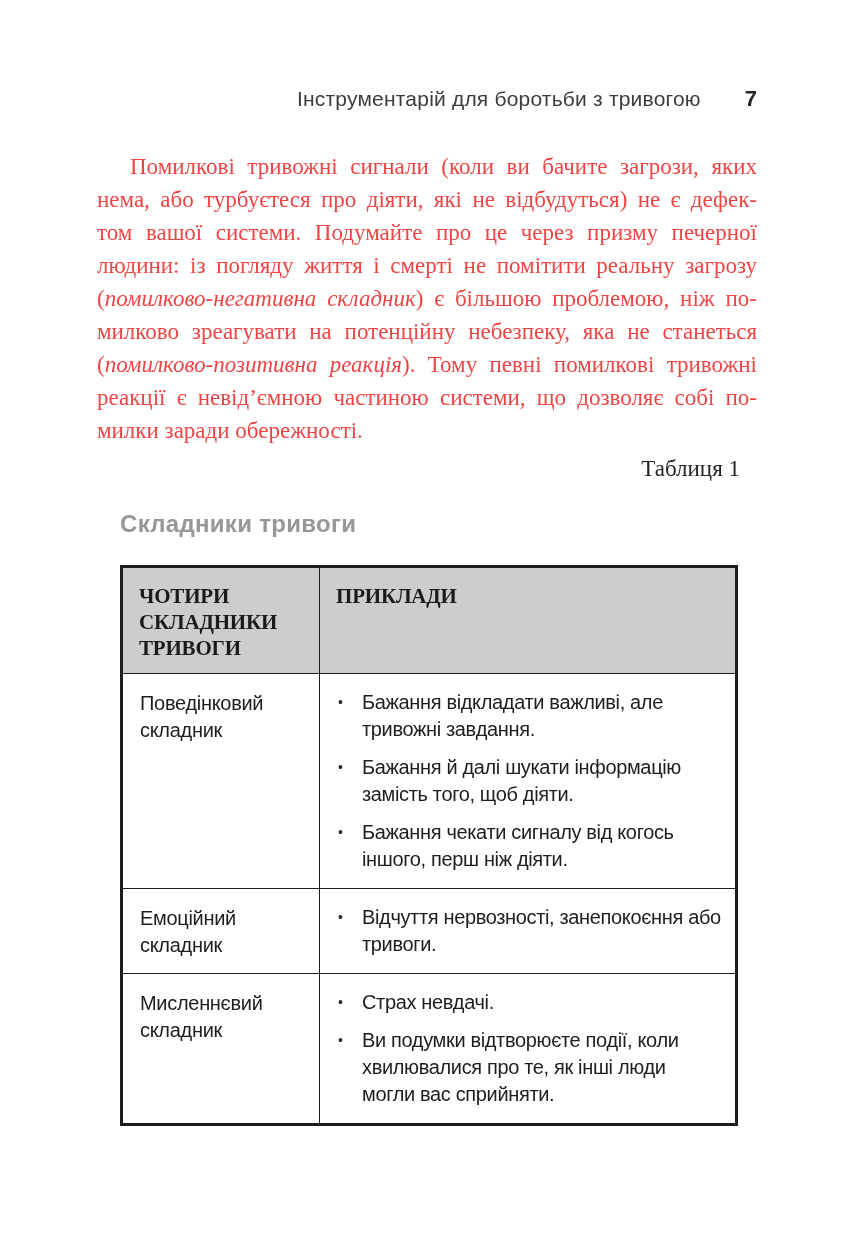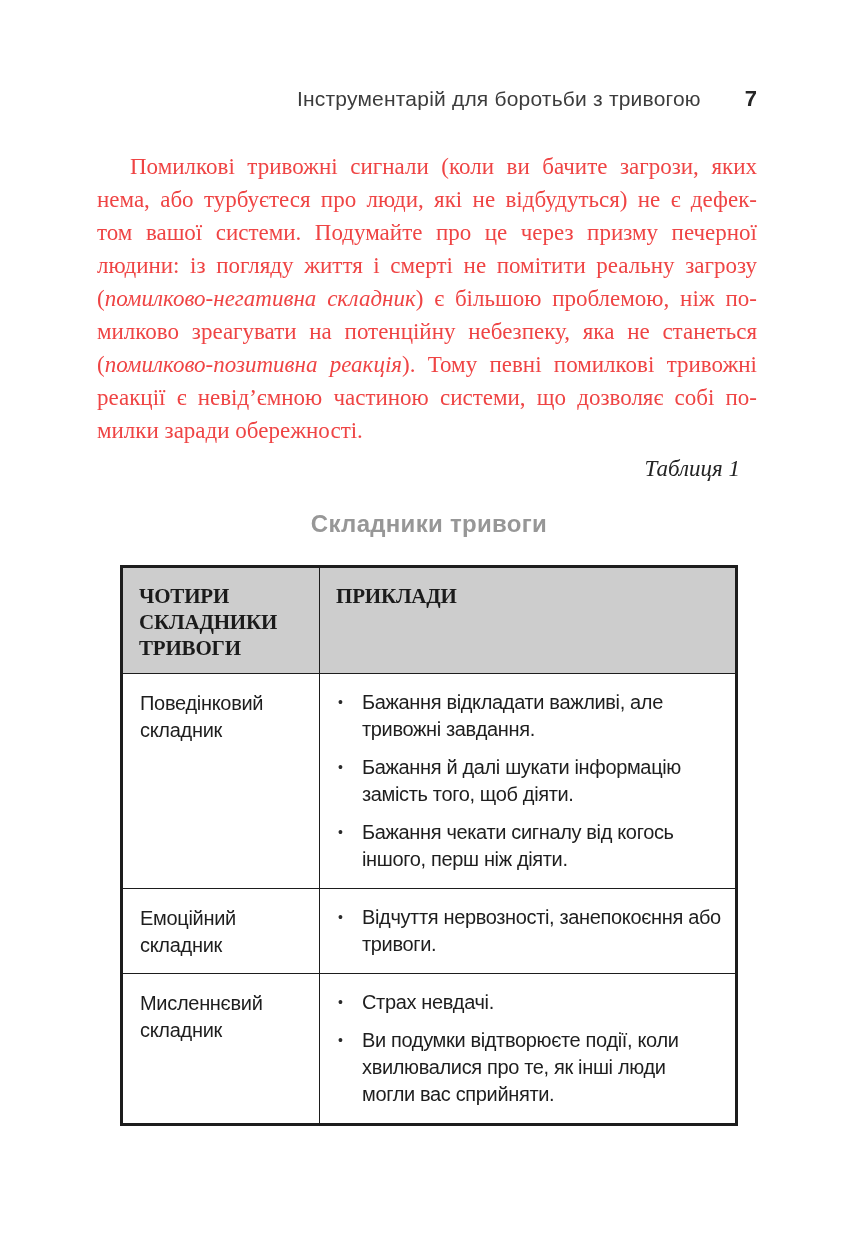--- a/index.html
+++ b/index.html
@@ -12,22 +12,22 @@
   .rh-num{font-size:22px;font-weight:bold;color:#262626;margin-left:44px;}
 
   
   .body-text{position:absolute;top:150px;left:97px;width:660px;font-family:"Liberation Serif",serif;font-size:23px;line-height:33px;color:#ef4444;}
   .pline{text-align:justify;text-align-last:justify;}
   .pline.final{text-align-last:left;}
   .pline.indent{text-indent:33px;}
   .pline .it{font-style:italic;}
 
   
-  .caption{position:absolute;top:456px;left:97px;width:660px;text-align:right;font-family:"Liberation Serif",serif;font-style:italic;font-size:23px;color:#242424;box-sizing:border-box;padding-right:17px;}
-  .table-title{position:absolute;top:510px;left:120px;width:618px;text-align:center;font-size:24px;font-weight:bold;color:#979797;letter-spacing:.3px;}
+  .caption{position:absolute;top:456px;left:97px;width:660px;text-align:right;font-family:"Liberation Serif",serif;font-size:23px;color:#242424;box-sizing:border-box;padding-right:17px;}
+  .table-title{position:absolute;top:510px;left:120px;width:618px;text-align:left;font-size:24px;font-weight:bold;color:#979797;letter-spacing:.3px;}
 
   
   .anx-table{position:absolute;top:565px;left:120px;width:618px;border-collapse:collapse;table-layout:fixed;border:3px solid #1d1d1d;}
   .anx-table th,.anx-table td{border:1.5px solid #1d1d1d;vertical-align:top;box-sizing:border-box;}
   .anx-table th{background:#cdcdcd;text-align:left;font-size:21px;line-height:26px;letter-spacing:-.2px;color:#1b1b1b;padding:15px 10px 12px 16px;height:97px;font-family:Liberation Serif, serif;}
   col.c1{width:198px;}
   td.comp{padding:16px 6px 12px 17px;font-size:20px;line-height:27px;letter-spacing:-.3px;color:#1e1e1e;}
   td.ex{padding:15px 12px 4px 14px;}
   .bullet{display:flex;margin:0 0 11px 0;font-size:20px;line-height:27px;letter-spacing:-.35px;color:#1e1e1e;}
   .bullet .mk{flex:0 0 24px;width:24px;font-size:14px;padding-left:4px;color:#2a2a2a;}
@@ -42,21 +42,21 @@
 
 <div class="page">
 
   <div class="running-head">
     <span class="rh-title">Інструментарій для боротьби з тривогою</span>
     <span class="rh-num">7</span>
   </div>
 
   <div class="body-text">
       <div class="pline indent"><span>Помилкові тривожні сигнали (коли ви бачите загрози, яких</span></div>
-      <div class="pline"><span>нема, або турбуєтеся про люди, які не відбудуться) не є дефек-</span></div>
+      <div class="pline"><span>нема, або турбуєтеся про діяти, які не відбудуться) не є дефек-</span></div>
       <div class="pline"><span>том вашої системи. Подумайте про це через призму печерної</span></div>
       <div class="pline"><span>людини: із погляду життя і смерті не помітити реальну загрозу</span></div>
       <div class="pline"><span>(</span><span class="it">помилково-негативна складник</span><span>) є більшою проблемою, ніж по-</span></div>
       <div class="pline"><span>милково зреагувати на потенційну небезпеку, яка не станеться</span></div>
       <div class="pline"><span>(</span><span class="it">помилково-позитивна реакція</span><span>). Тому певні помилкові тривожні</span></div>
       <div class="pline"><span>реакції є невід’ємною частиною системи, що дозволяє собі по-</span></div>
       <div class="pline final"><span>милки заради обережності.</span></div>
     </div>
 
   <div class="caption">Таблиця 1</div>

